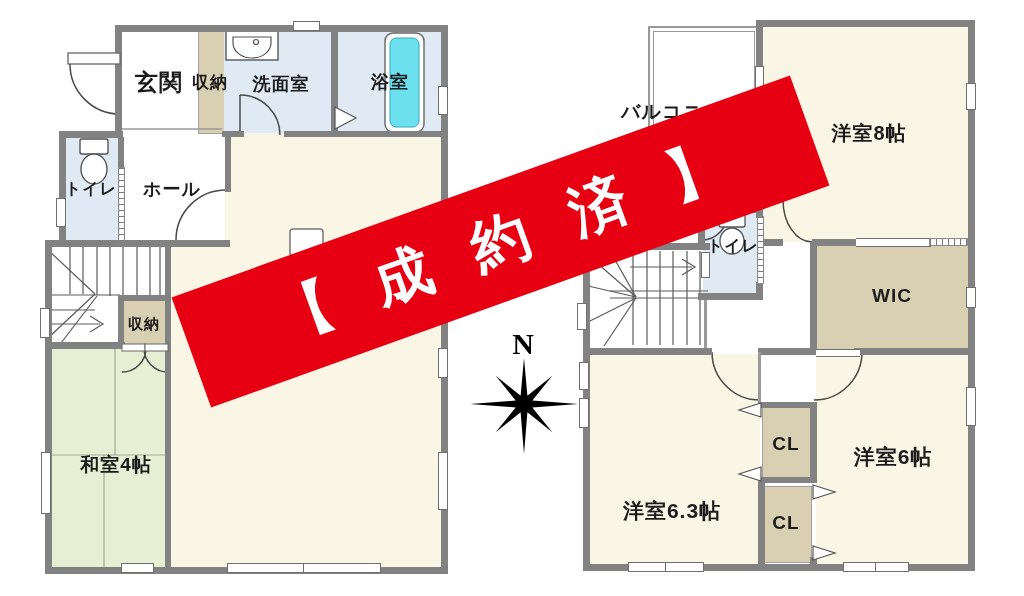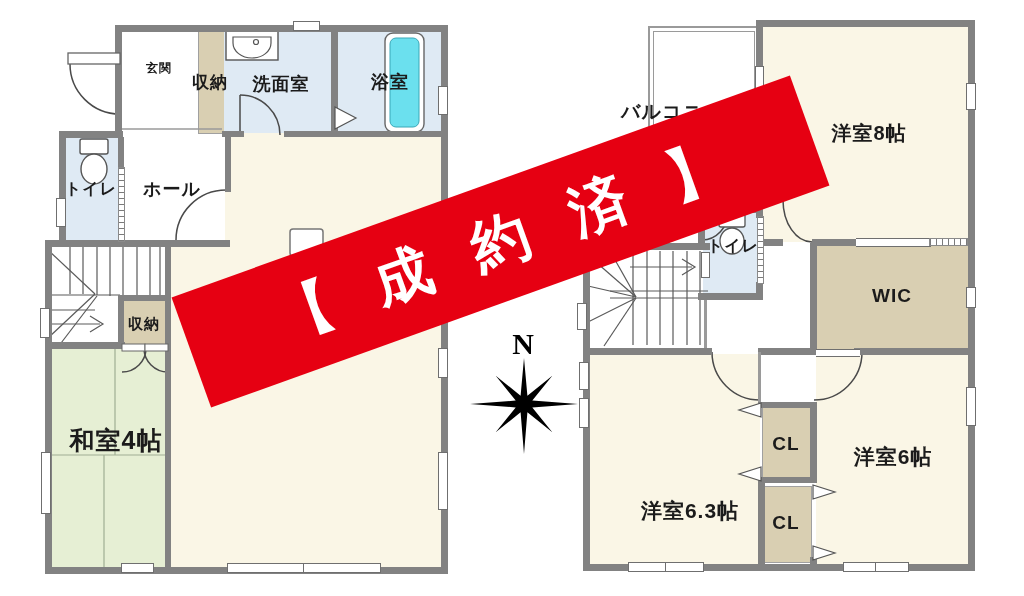--- a/index.html
+++ b/index.html
@@ -224,37 +224,37 @@
       <polygon points="761,467 761,481 739,474"></polygon>
       <polygon points="813,485 813,499 835,492"></polygon>
       <polygon points="813,546 813,560 835,553"></polygon>
     </g>
 
     <g>
       <polygon fill="#000000" points="524,358 527.4,395.7 552.3,375.7 532.3,400.6 578,404 532.3,407.4 552.3,432.3 527.4,412.3 524,454 520.6,412.3 495.7,432.3 515.7,407.4 470,404 515.7,400.6 495.7,375.7 520.6,395.7"></polygon>
     </g>
   </svg>
 
-  <div class="lbl" style="left:159px;top:68px;font-size:12px">玄関</div>
+  <div class="lbl" style="left:159px;top:82px;font-size:23px">玄関</div>
   <div class="lbl" style="left:210px;top:82px;font-size:17px">収納</div>
   <div class="lbl" style="left:281px;top:84px;font-size:18px">洗面室</div>
   <div class="lbl" style="left:390px;top:82px;font-size:18px">浴室</div>
   <div class="lbl" style="left:91px;top:189px;font-size:16px">トイレ</div>
   <div class="lbl" style="left:172px;top:189px;font-size:18px">ホール</div>
   <div class="lbl" style="left:144px;top:324px;font-size:15px">収納</div>
-  <div class="lbl" style="left:116px;top:440px;font-size:25px">和室4帖</div>
+  <div class="lbl" style="left:116px;top:465px;font-size:19px">和室4帖</div>
 
   <div class="lbl" style="left:672px;top:112px;font-size:19px">バルコニー</div>
   <div class="lbl" style="left:869px;top:133px;font-size:20px">洋室8帖</div>
   <div class="lbl" style="left:733px;top:246px;font-size:16px">トイレ</div>
   <div class="lbl" style="left:892px;top:296px;font-size:19px">WIC</div>
   <div class="lbl" style="left:786px;top:444px;font-size:19px">CL</div>
   <div class="lbl" style="left:786px;top:523px;font-size:19px">CL</div>
   <div class="lbl" style="left:893px;top:457px;font-size:21px">洋室6帖</div>
-  <div class="lbl" style="left:690px;top:511px;font-size:21px">洋室6.3帖</div>
+  <div class="lbl" style="left:672px;top:511px;font-size:21px">洋室6.3帖</div>
 
   <div class="north-label" style="left:523px;top:344px;font-size:30px">N</div>
 
   <div class="banner">
     <span>【成約済】</span>
   </div>
 
 </div>
 
 </body></html>

